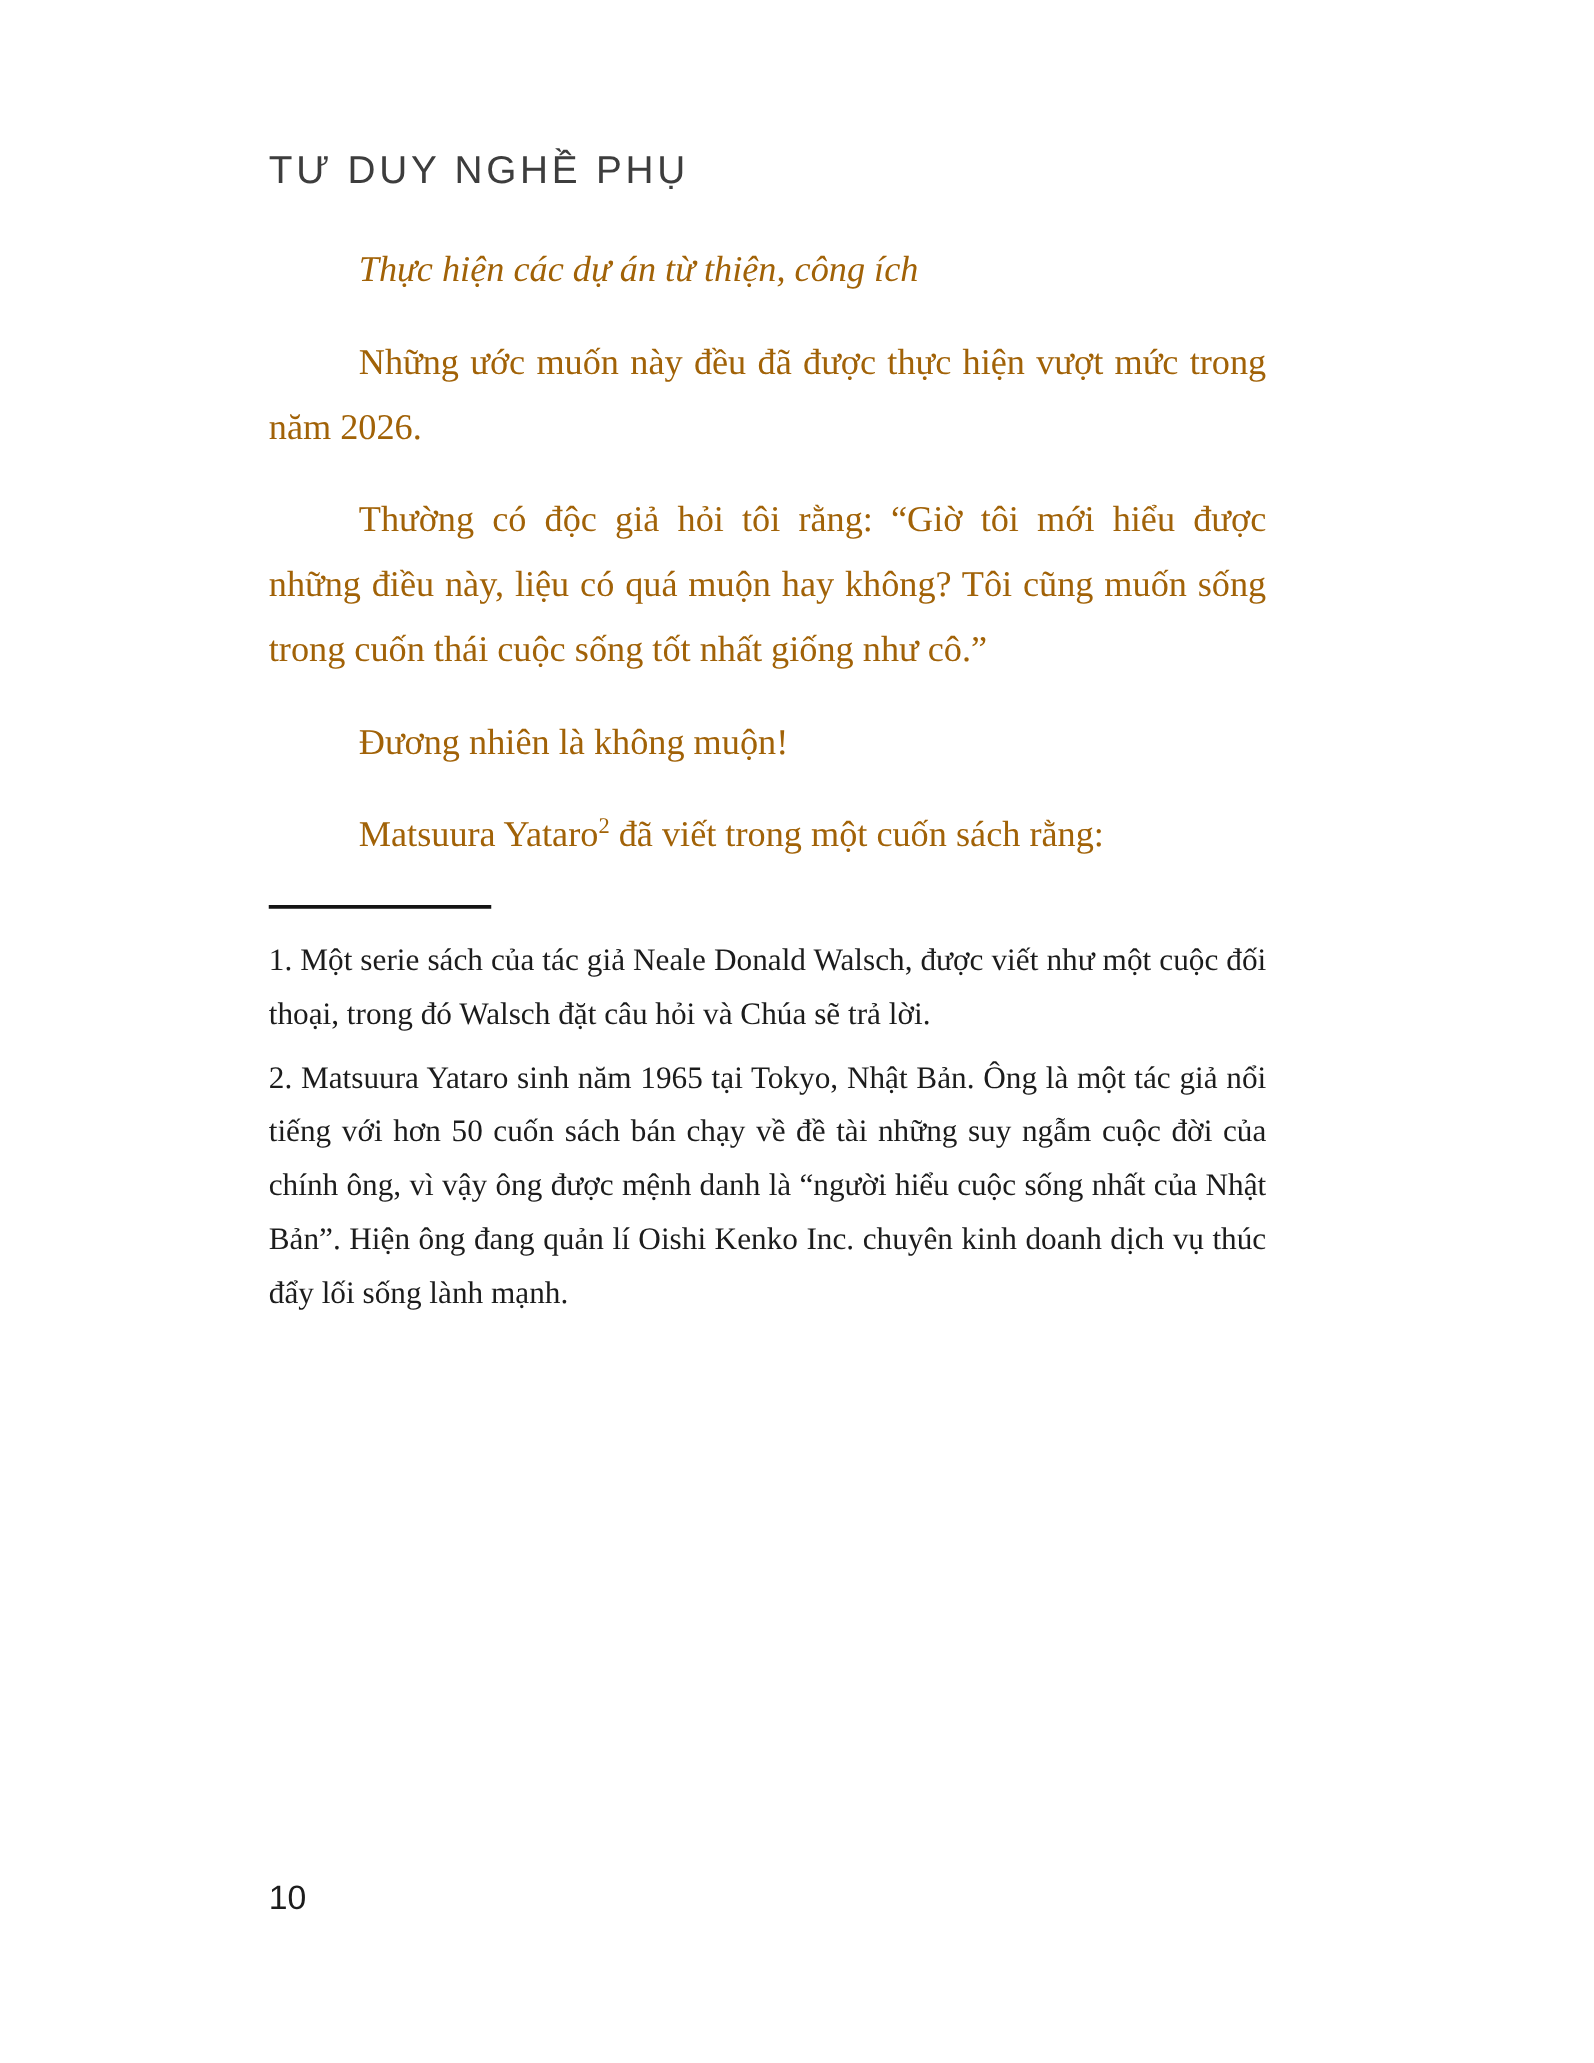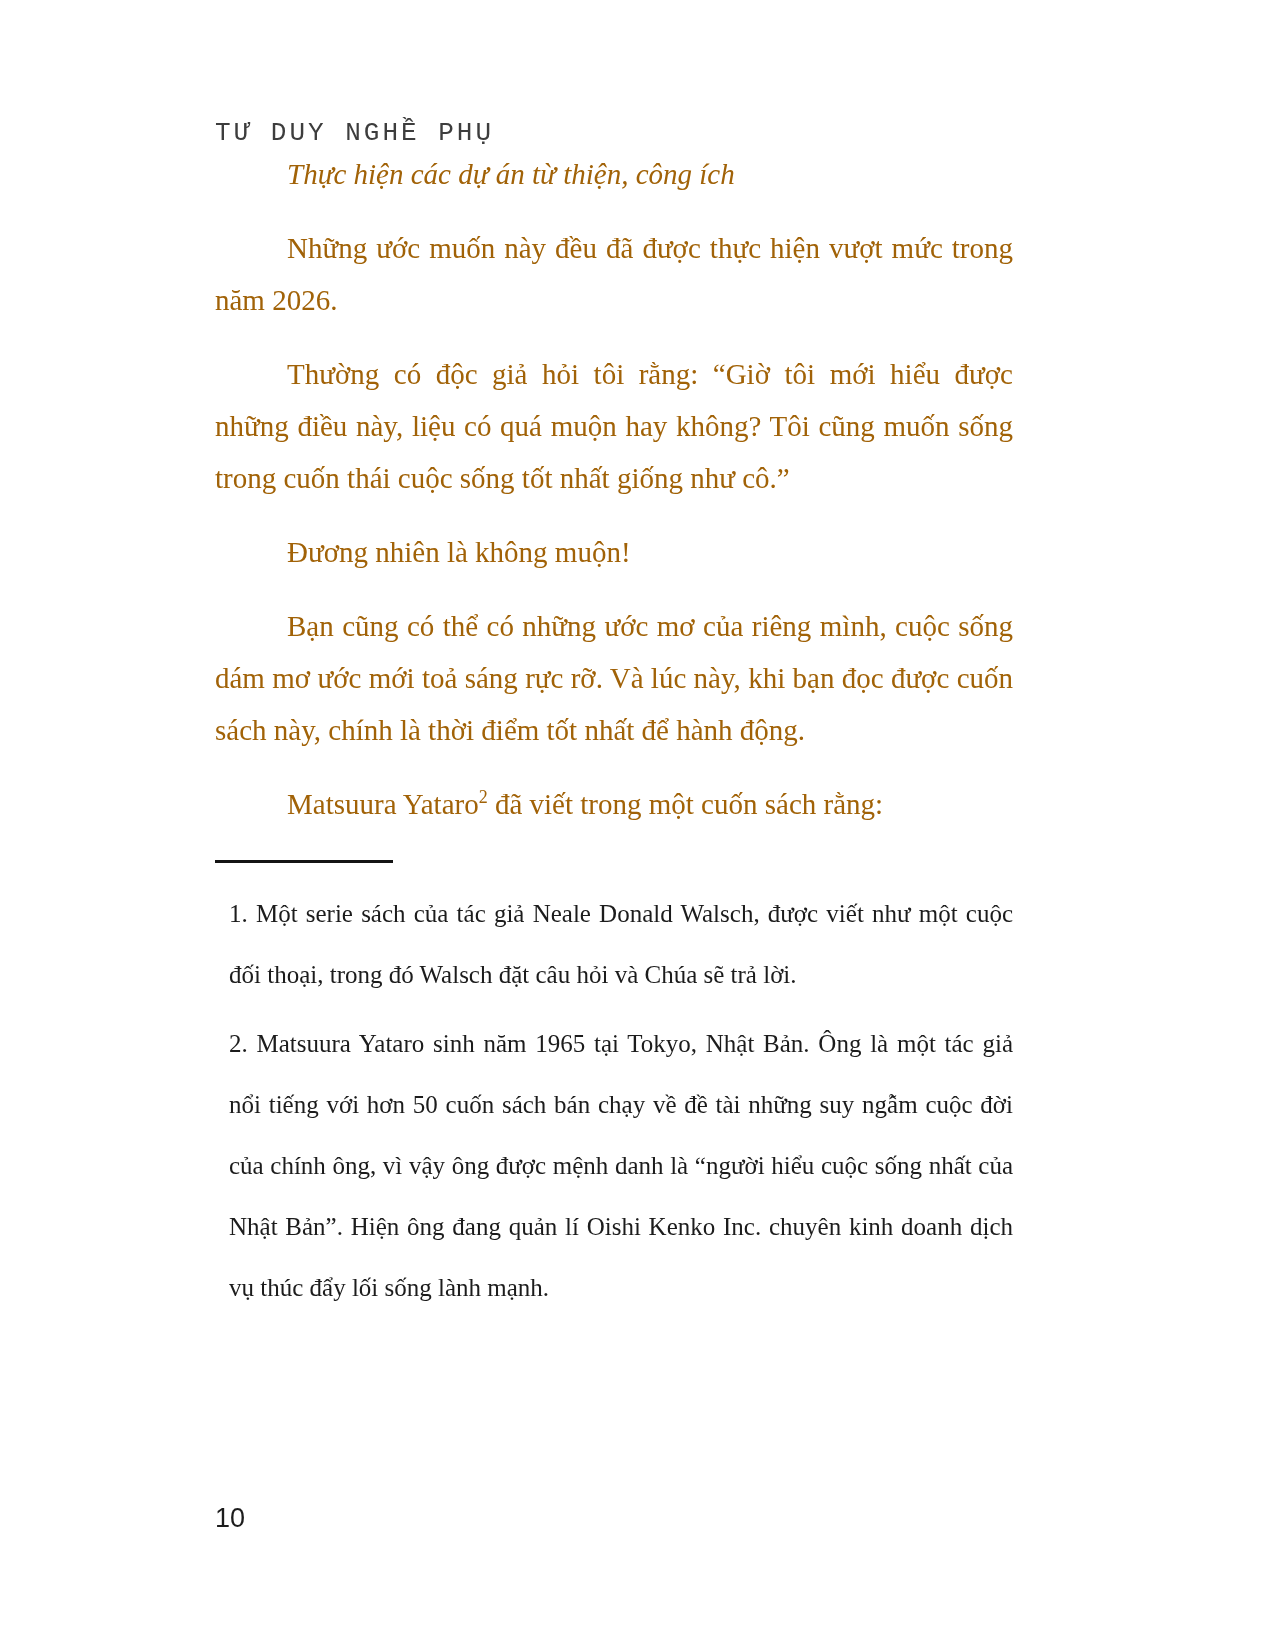--- a/index.html
+++ b/index.html
@@ -16,25 +16,26 @@
   }
 
   .content {
     position: absolute;
     left: 215px;
     top: 118px;
     width: 798px;
   }
 
   .running-header {
-    font-family: Liberation Mono, monospace;
-    font-size: 26px;
+    font-family: Liberation Sans, sans-serif;
+    font-size: 31px;
     font-weight: 400;
     letter-spacing: 3px;
     color: #3d3d3d;
+    margin-bottom: 36px;
   }
 
   p.body-par {
     font-size: 29px;
     line-height: 52px;
     text-align: justify;
     text-indent: 72px;
     margin-bottom: 22px;
     color: #a16207;
   }
@@ -49,25 +50,24 @@
 
   .footnote-rule {
     width: 178px;
     height: 3px;
     background: #141414;
     margin: 30px 0 20px 0;
   }
 
   p.footnote {
     font-size: 25px;
-    line-height: 61px;
+    line-height: 43px;
     text-align: justify;
     margin-bottom: 8px;
     color: #1c1c1c;
-    margin-left: 14px;
   }
 
   .page-number {
     position: absolute;
     left: 215px;
     top: 1503px;
     font-family: "Liberation Sans", "DejaVu Sans", sans-serif;
     font-size: 27px;
     color: #1c1c1c;
   }
@@ -82,21 +82,20 @@
 
     <p class="body-par italic">Thực hiện các dự án từ thiện, công ích</p>
 
     <p class="body-par">Những ước muốn này đều đã được thực hiện vượt mức trong năm 2026.</p>
 
     <p class="body-par">Thường có độc giả hỏi tôi rằng: “Giờ tôi mới hiểu được những điều này, liệu có quá muộn hay không? Tôi cũng muốn sống trong cuốn thái cuộc sống tốt nhất giống như cô.”</p>
 
     <p class="body-par">Đương nhiên là không muộn!</p>
 
 
-    <p class="body-par">Bạn cũng có thể có những ước mơ của riêng mình, cuộc sống dám mơ ước mới toả sáng rực rỡ. Và lúc này, khi bạn đọc được cuốn sách này, chính là thời điểm tốt nhất để hành động.</p>
 
     <p class="body-par"><span>Matsuura Yataro</span><sup class="fn-ref">2</sup><span> đã viết trong một cuốn sách rằng:</span></p>
 
 
     <div class="footnote-rule"></div>
 
     <p class="footnote">1. Một serie sách của tác giả Neale Donald Walsch, được viết như một cuộc đối thoại, trong đó Walsch đặt câu hỏi và Chúa sẽ trả lời.</p>
 
     <p class="footnote">2. Matsuura Yataro sinh năm 1965 tại Tokyo, Nhật Bản. Ông là một tác giả nổi tiếng với hơn 50 cuốn sách bán chạy về đề tài những suy ngẫm cuộc đời của chính ông, vì vậy ông được mệnh danh là “người hiểu cuộc sống nhất của Nhật Bản”. Hiện ông đang quản lí Oishi Kenko Inc. chuyên kinh doanh dịch vụ thúc đẩy lối sống lành mạnh.</p>
 

